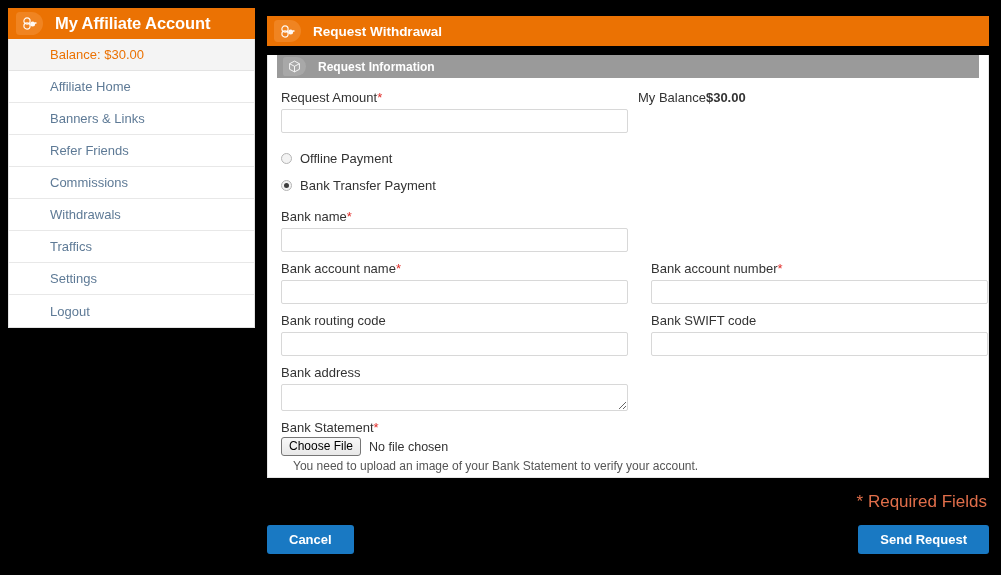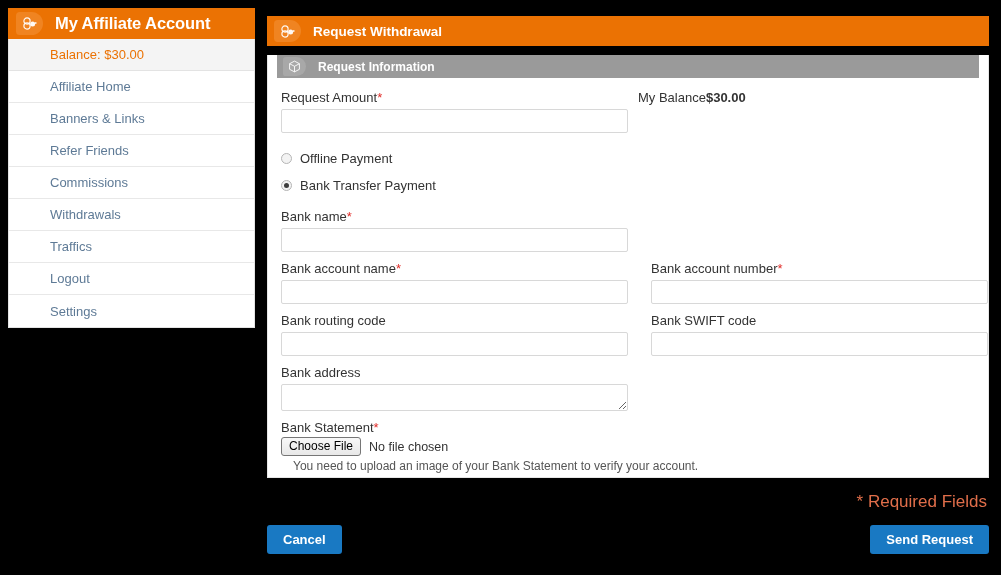--- a/index.html
+++ b/index.html
@@ -243,21 +243,21 @@
   }
   .btn {
     background: #1979c3;
     color: #ffffff;
     border: none;
     border-radius: 3px;
     font-family: "Liberation Sans", sans-serif;
     font-size: 13px;
     font-weight: bold;
     height: 29px;
-    padding: 0 16px;
+    padding: 0 22px;
     cursor: pointer;
   }
 </style>
 </head>
 <body>
 
 <div id="page">
 
   <div class="sidebar">
     <div class="sidebar-header">
@@ -287,24 +287,24 @@
       <div class="sidebar-item">
         <span>Commissions</span>
       </div>
       <div class="sidebar-item">
         <span>Withdrawals</span>
       </div>
       <div class="sidebar-item">
         <span>Traffics</span>
       </div>
       <div class="sidebar-item">
+        <span>Settings</span>
+      </div>
+      <div class="sidebar-item">
         <span>Logout</span>
-      </div>
-      <div class="sidebar-item">
-        <span>Settings</span>
       </div>
     </div>
   </div>
 
   <div class="main">
 
     <div class="main-header">
       <span class="main-header-icon">
         <svg width="16" height="13" viewBox="0 0 16 13" aria-hidden="true">
           <circle cx="5" cy="4" r="3.1" fill="none" stroke="#ffffff" stroke-width="1.2" opacity="0.95"></circle>

